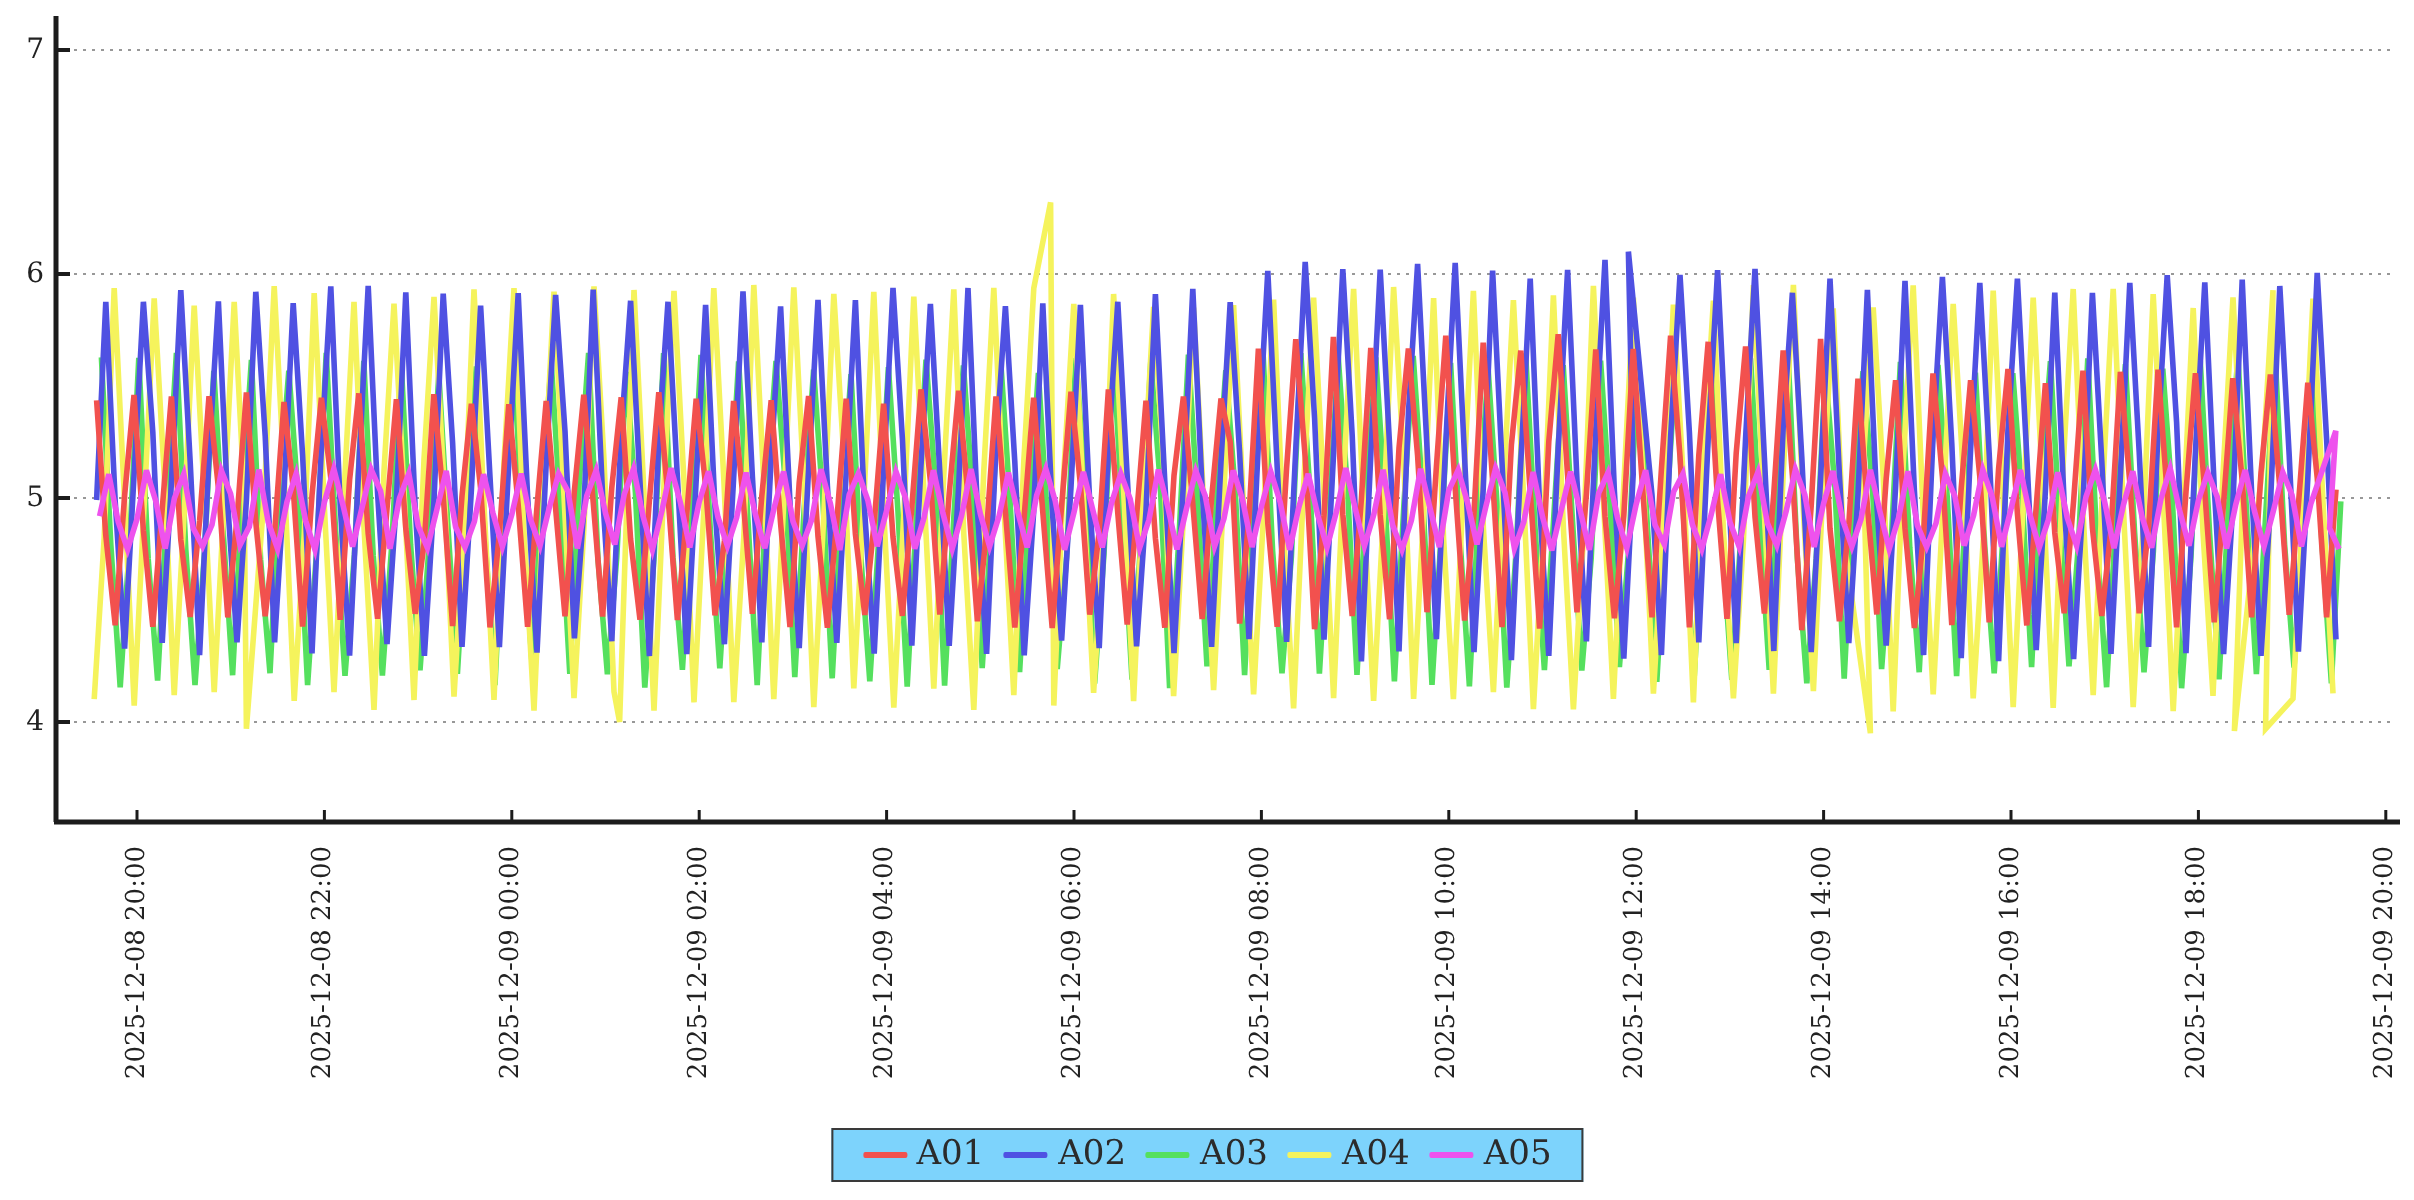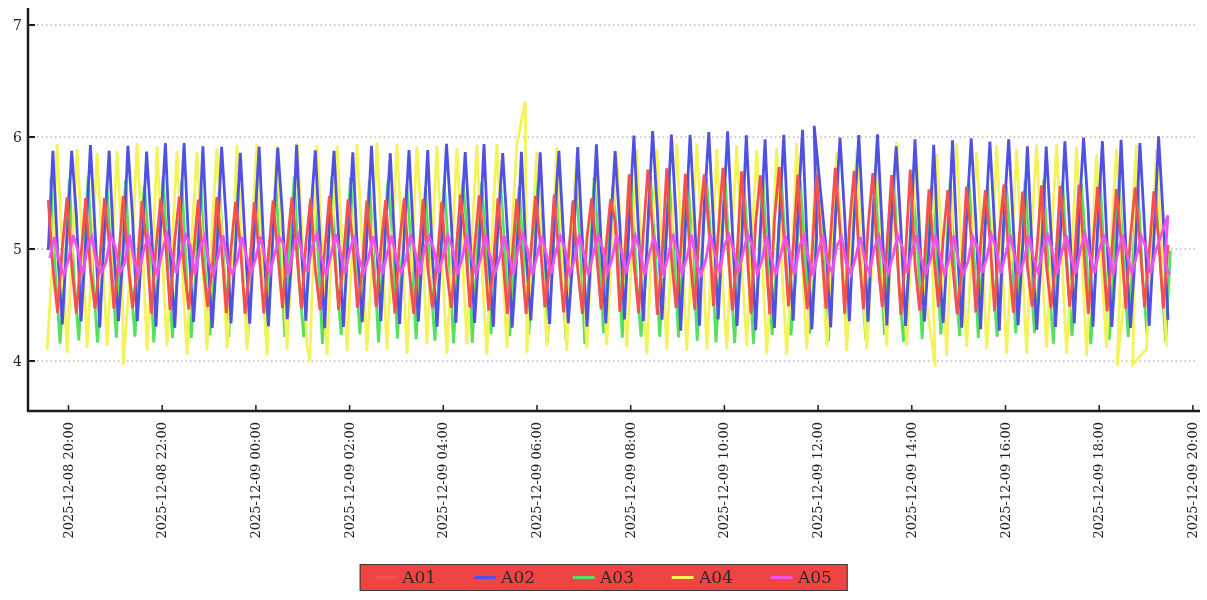--- a/index.html
+++ b/index.html
@@ -4,22 +4,22 @@
 <style>
   html,body{margin:0;padding:0;background:#ffffff;}
   body{font-family:"DejaVu Serif","Liberation Serif",serif;}
   #stage{position:relative;width:1207px;height:600px;background:#fff;overflow:hidden;}
   #plot{position:absolute;left:0;top:0;}
   .ylab{position:absolute;left:0;width:22px;text-align:right;font-size:14px;color:#222;line-height:18px;}
   .xlab{position:absolute;width:16px;height:145px;}
   .xlab span{display:inline-block;white-space:nowrap;font-size:13px;color:#222;
              transform:rotate(-90deg) translateX(-100%);transform-origin:top left;}
   #legend{position:absolute;left:50%;transform:translateX(-50%);top:564px;
-          display:flex;align-items:center;background:#ef4444;border:1px solid #3a3a3a;
-          padding:2px 10px 3px 10px;gap:28px;}
+          display:flex;align-items:center;background:#7dd3fc;border:1px solid #3a3a3a;
+          padding:2px 10px 3px 10px;}
   .legend-item{display:flex;align-items:center;margin:0 5px;}
   .legend-swatch{display:inline-block;width:22px;height:3px;margin-right:5px;border-radius:1px;}
   .legend-label{font-size:17px;color:#2b2b2b;}
 </style>
 </head>
 <body>
 
 <div id="stage">
   <svg id="plot" width="1207" height="600">
       <line x1="28" y1="361" x2="1197" y2="361" stroke="#989898" stroke-width="1" stroke-dasharray="1.5 3"></line>

